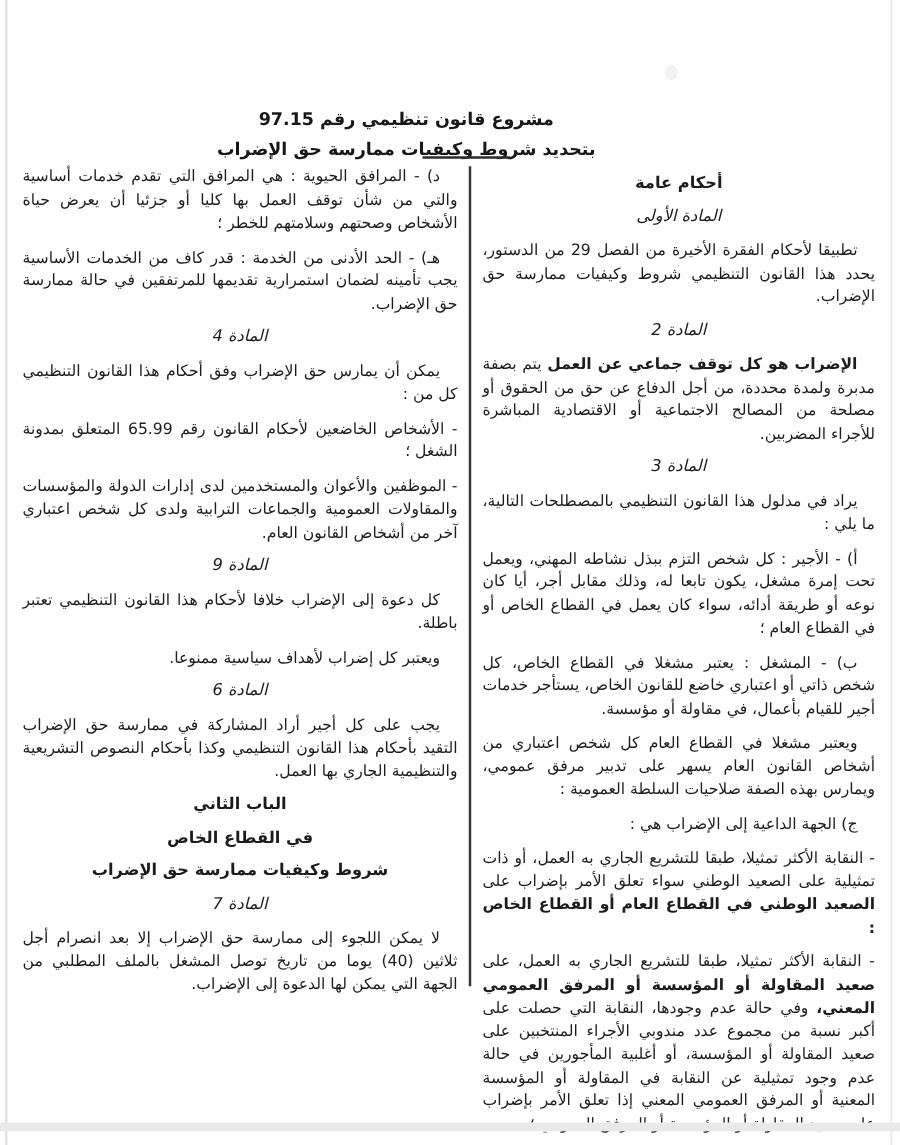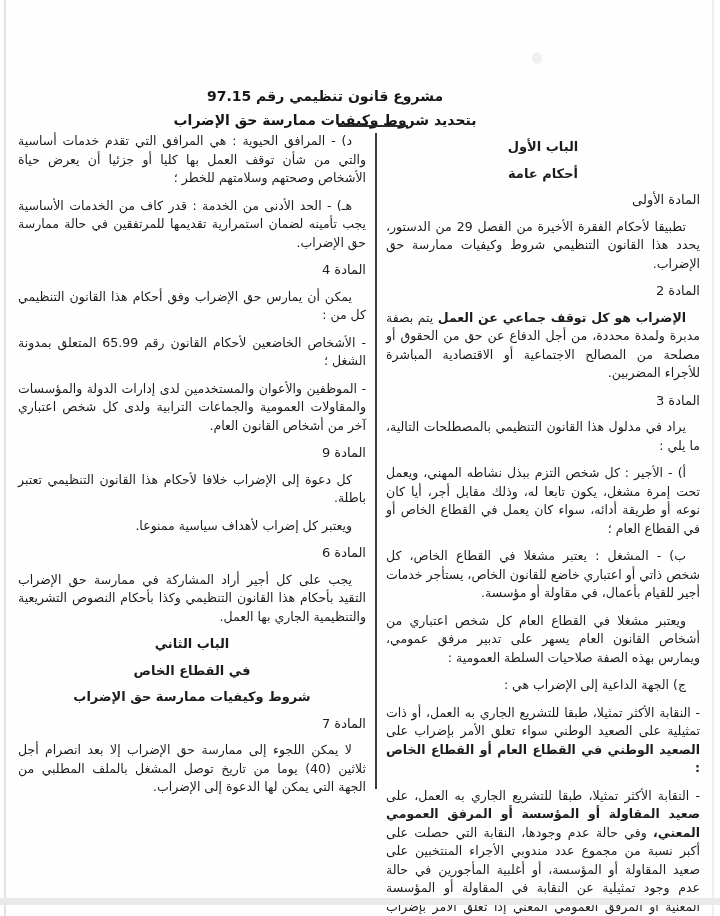--- a/index.html
+++ b/index.html
@@ -61,25 +61,26 @@
   .col-left  { left: 18px;  width: 348px; }
 
   .chapter-h {
     text-align: center;
     font-weight: bold;
     font-size: 13px;
     margin: 6px 0 8px;
     text-indent: 0;
   }
   .article-h {
-    text-align: right;
+    text-align: center;
     font-weight: normal;
     font-size: 13px;
     margin: 5px 0 8px;
     text-indent: 0;
+    font-style: italic;
   }
   .para {
     margin: 0 0 9px;
     text-indent: 14px;
   }
   .bullet { text-indent: 0; }
   .b { font-weight: bold; }
 
   
   .edge-left {
@@ -115,21 +116,20 @@
 
   <div class="doc-header">
     <div class="doc-title">مشروع قانون تنظيمي رقم 97.15</div>
     <div class="doc-title">بتحديد شروط وكيفيات ممارسة حق الإضراب</div>
   </div>
   <div class="title-rule"></div>
 
   <div class="col-divider"></div>
 
   <div class="col col-right">
-    <div class="chapter-h">الباب الأول</div>
     <div class="chapter-h">أحكام عامة</div>
     <div class="article-h">المادة الأولى</div>
     <p class="para">تطبيقا لأحكام الفقرة الأخيرة من الفصل 29 من الدستور، يحدد هذا القانون التنظيمي شروط وكيفيات ممارسة حق الإضراب.</p>
     <div class="article-h">المادة 2</div>
     <p class="para"><span class="b">الإضراب هو كل توقف جماعي عن العمل</span><span> يتم بصفة مدبرة ولمدة محددة، من أجل الدفاع عن حق من الحقوق أو مصلحة من المصالح الاجتماعية أو الاقتصادية المباشرة للأجراء المضربين.</span></p>
     <div class="article-h">المادة 3</div>
     <p class="para">يراد في مدلول هذا القانون التنظيمي بالمصطلحات التالية، ما يلي :</p>
     <p class="para">أ) - الأجير : كل شخص التزم ببذل نشاطه المهني، ويعمل تحت إمرة مشغل، يكون تابعا له، وذلك مقابل أجر، أيا كان نوعه أو طريقة أدائه، سواء كان يعمل في القطاع الخاص أو في القطاع العام ؛</p>
     <p class="para">ب) - المشغل : يعتبر مشغلا في القطاع الخاص، كل شخص ذاتي أو اعتباري خاضع للقانون الخاص، يستأجر خدمات أجير للقيام بأعمال، في مقاولة أو مؤسسة.</p>
     <p class="para">ويعتبر مشغلا في القطاع العام كل شخص اعتباري من أشخاص القانون العام يسهر على تدبير مرفق عمومي، ويمارس بهذه الصفة صلاحيات السلطة العمومية :</p>

